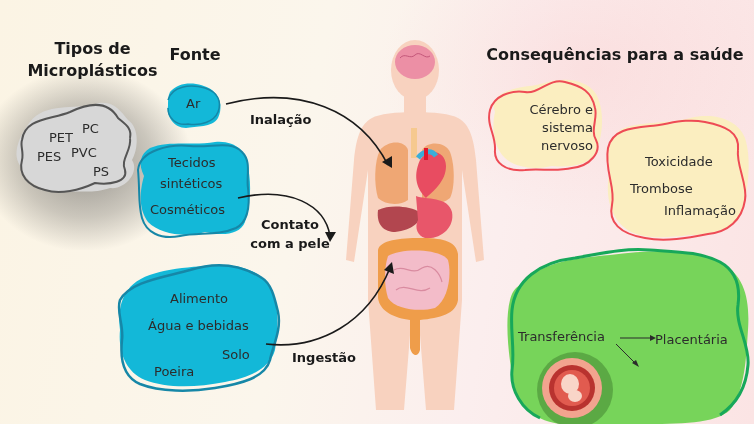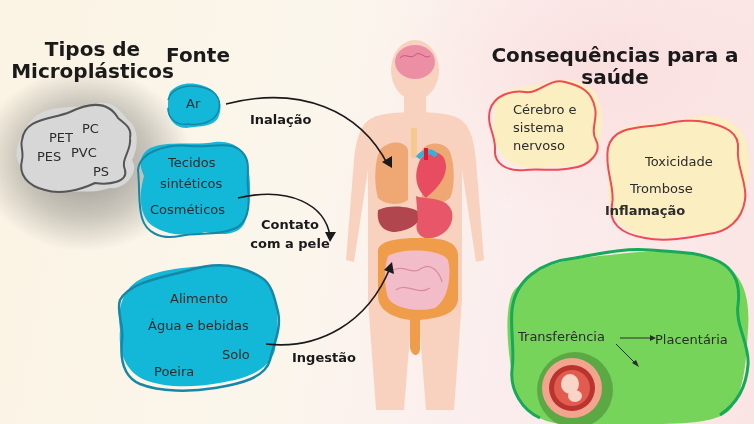--- a/index.html
+++ b/index.html
@@ -4,21 +4,21 @@
 <style>
   html, body { margin: 0; padding: 0; }
   body {
     width: 754px; height: 424px; overflow: hidden; position: relative;
     font-family: "DejaVu Sans", sans-serif;
     background: linear-gradient(100deg, #fbf4e4 0%, #fbf6ec 40%, #fbeeee 65%, #fbe4e4 100%);
   }
   .stage { position: absolute; left: 0; top: 0; width: 754px; height: 424px; }
   .abs { position: absolute; }
   .title {
-    font-weight: bold; color: #1a1a1a; font-size: 20px; text-align: center; line-height: 22px;
+    font-weight: bold; color: #1a1a1a; font-size: 16px; text-align: center; line-height: 22px;
   }
   .lbl { color: #2c2c2c; font-size: 13px; line-height: 16px; position: absolute; white-space: nowrap; }
   .bold-lbl { font-weight: bold; color: #1a1a1a; font-size: 13px; position: absolute; white-space: nowrap; line-height: 20px; }
   svg { position: absolute; left: 0; top: 0; }
   .gray-shadow {
     position: absolute; left: -20px; top: 70px; width: 210px; height: 180px;
     background: radial-gradient(ellipse at center, rgba(60,60,60,0.55) 0%, rgba(60,60,60,0.25) 45%, rgba(60,60,60,0) 72%);
   }
   .pink-glow {
     position: absolute; left: 380px; top: -80px; width: 420px; height: 300px;
@@ -114,21 +114,21 @@
       <polygon points="650,335 656,338 650,341" fill="#2b2b2b"></polygon>
       <path d="M616,344 L636,364" stroke="#2b2b2b" stroke-width="1"></path>
       <polygon points="632,363 639,367 636,360" fill="#2b2b2b"></polygon>
     </g>
   </svg>
 
   <div class="abs title" style="left:10px; top:38px; width:165px;">
     <div>Tipos de</div>
     <div>Microplásticos</div>
   </div>
-  <div class="abs title" style="left:160px; top:44px; width:70px;text-align:right;">Fonte</div>
+  <div class="abs title" style="left:160px; top:44px; width:70px;">Fonte</div>
   <div class="abs title" style="left:470px; top:44px; width:290px;">Consequências para a saúde</div>
 
   <div class="lbl" style="left:37px; top:130px;margin-left:12px;">PET</div>
   <div class="lbl" style="left:82px; top:121px;">PC</div>
   <div class="lbl" style="left:71px; top:145px;">PVC</div>
   <div class="lbl" style="left:37px; top:149px;">PES</div>
   <div class="lbl" style="left:93px; top:164px;">PS</div>
 
   <div class="lbl" style="left:186px; top:96px;">Ar</div>
   <div class="lbl" style="left:168px; top:155px;">Tecidos</div>
@@ -140,25 +140,25 @@
   <div class="lbl" style="left:154px; top:345px;margin-top:19px;">Poeira</div>
   <div class="lbl" style="left:222px; top:347px;text-align:right;">Solo</div>
 
   <div class="bold-lbl" style="left:250px; top:110px;">Inalação</div>
   <div class="bold-lbl" style="left:250px; top:215px; text-align:center; width:80px; line-height:19px;">
     <div>Contato</div>
     <div>com a pele</div>
   </div>
   <div class="bold-lbl" style="left:292px; top:348px;">Ingestão</div>
 
-  <div class="lbl" style="left:513px; top:101px; width:80px; text-align:left; line-height:18px;">
+  <div class="lbl" style="left:513px; top:101px; width:80px; text-align:right; line-height:18px;">
     <div>Cérebro e</div>
     <div>sistema</div>
     <div>nervoso</div>
   </div>
 
   <div class="lbl" style="left:645px; top:154px;">Toxicidade</div>
   <div class="lbl" style="left:630px; top:181px;">Trombose</div>
-  <div class="lbl" style="left:605px; top:203px;font-weight:bold;">Inflamação</div>
+  <div class="lbl" style="left:664px; top:203px;">Inflamação</div>
 
   <div class="lbl" style="left:518px; top:329px;">Transferência</div>
   <div class="lbl" style="left:655px; top:332px;">Placentária</div>
 </div>
 
 </body></html>

